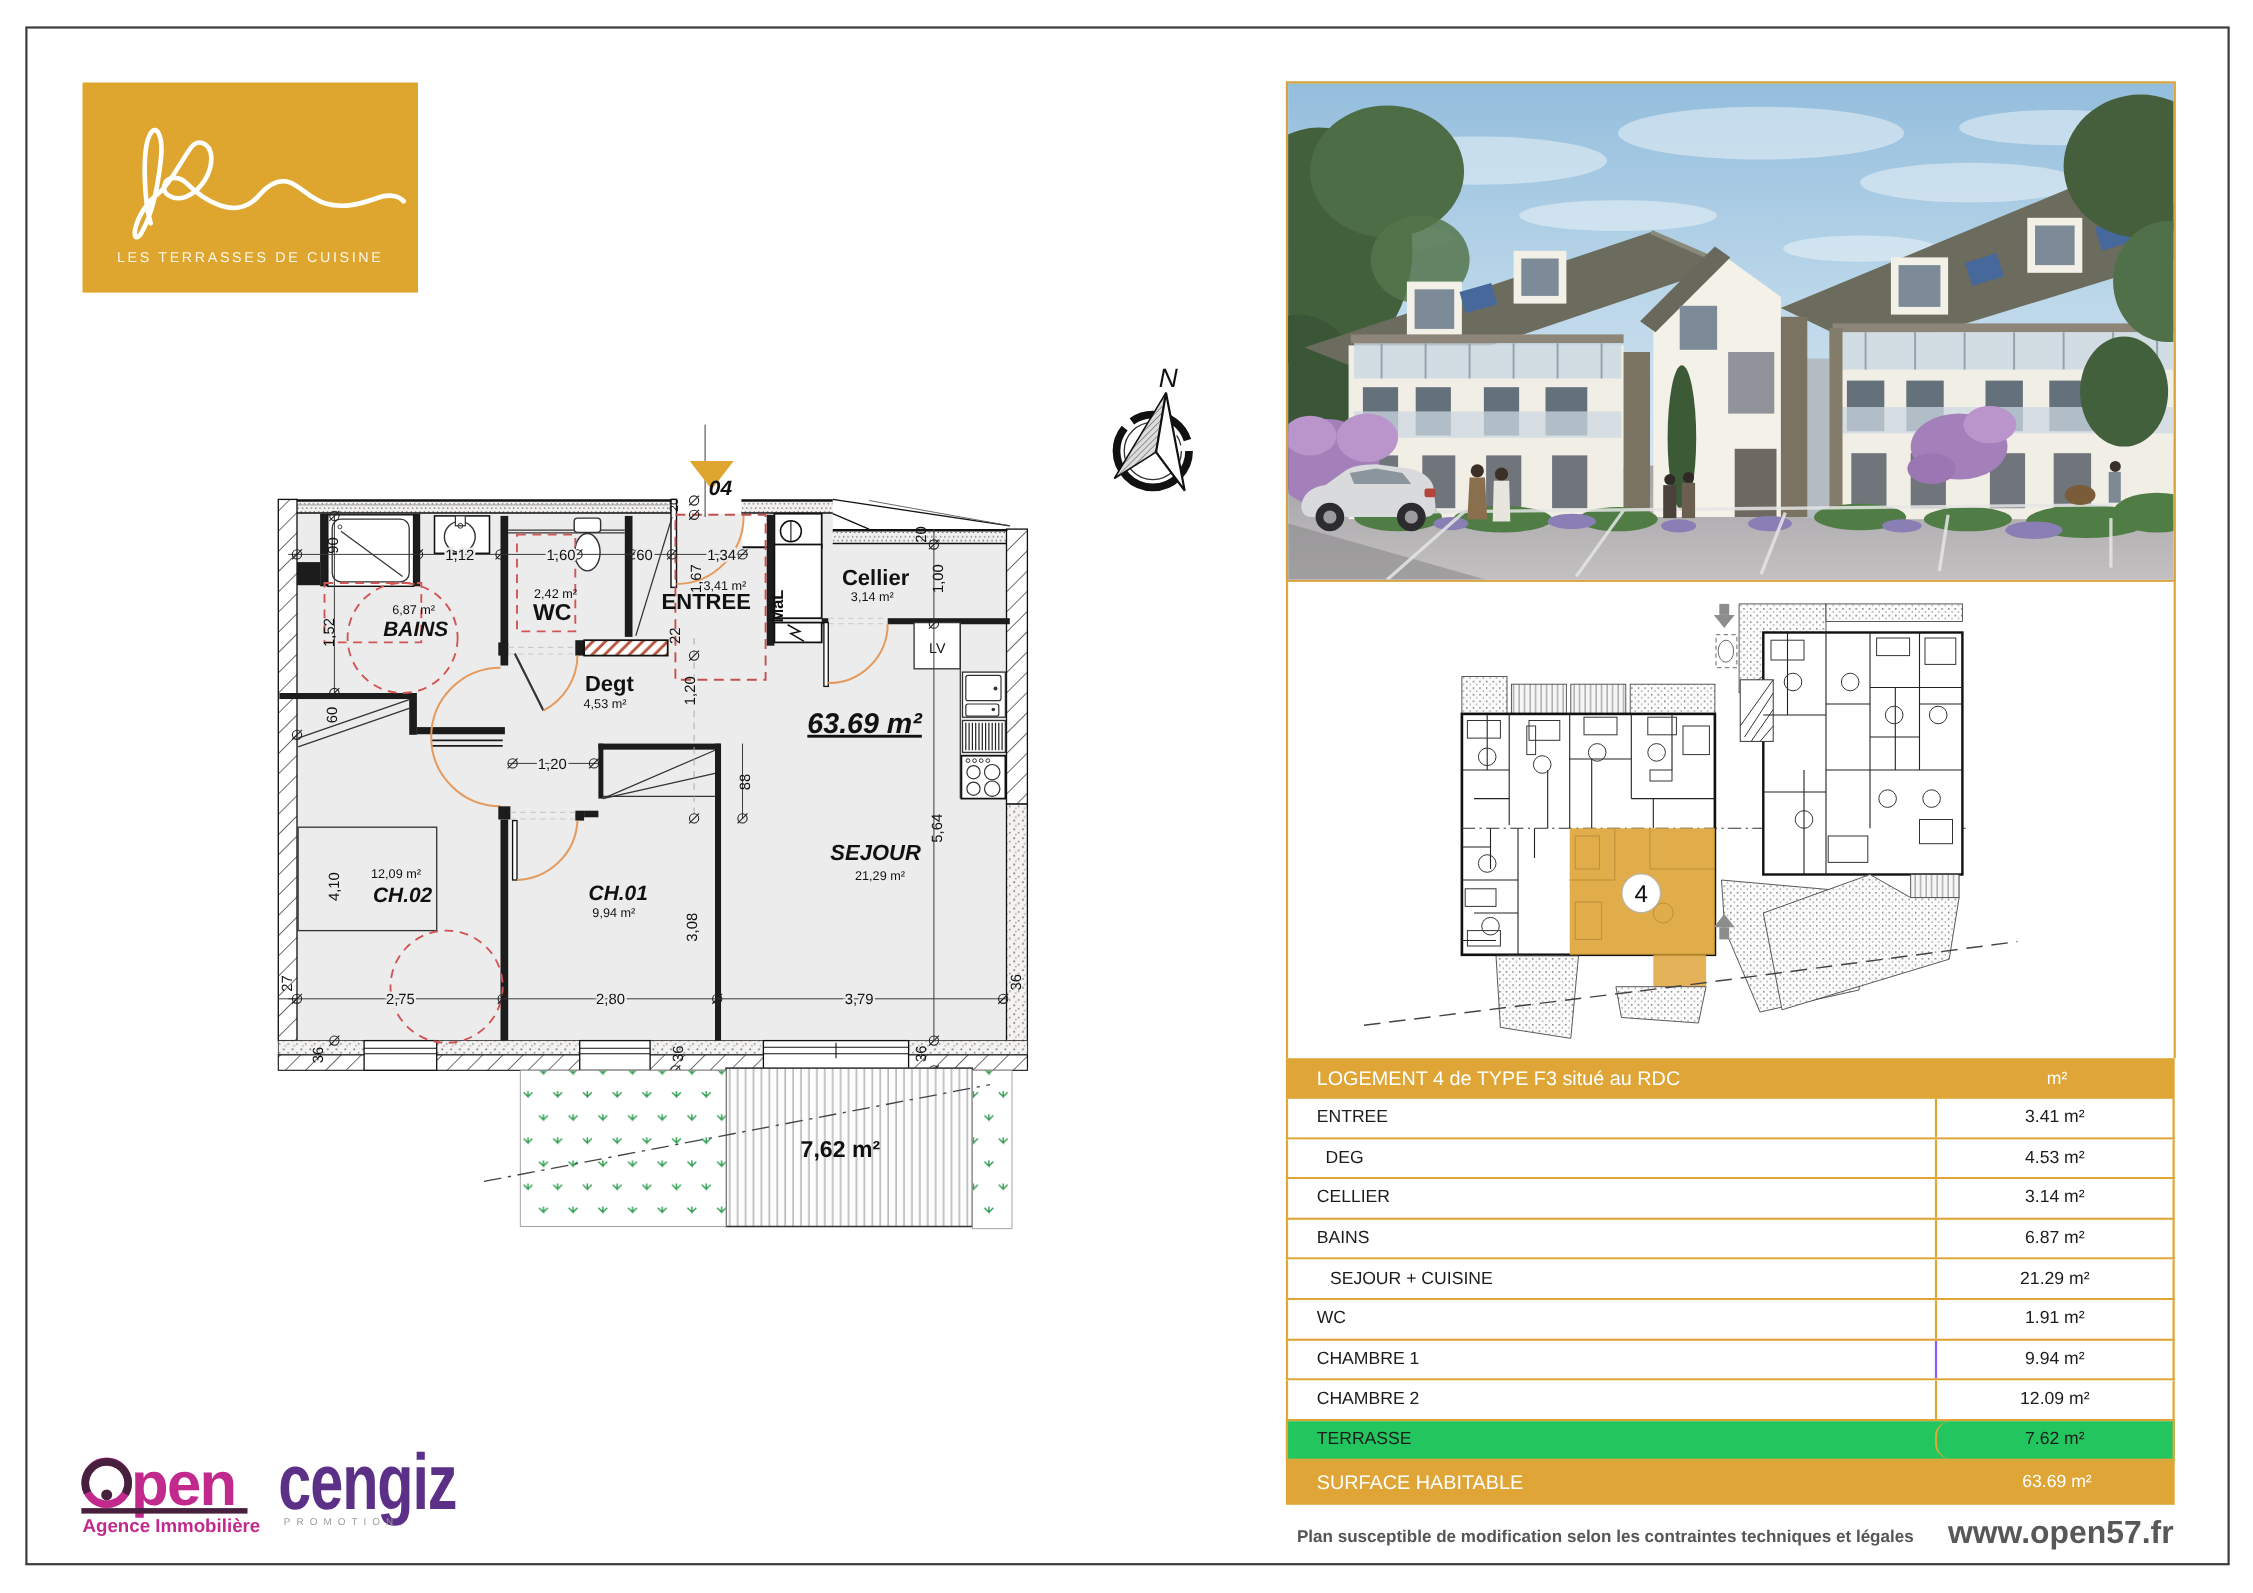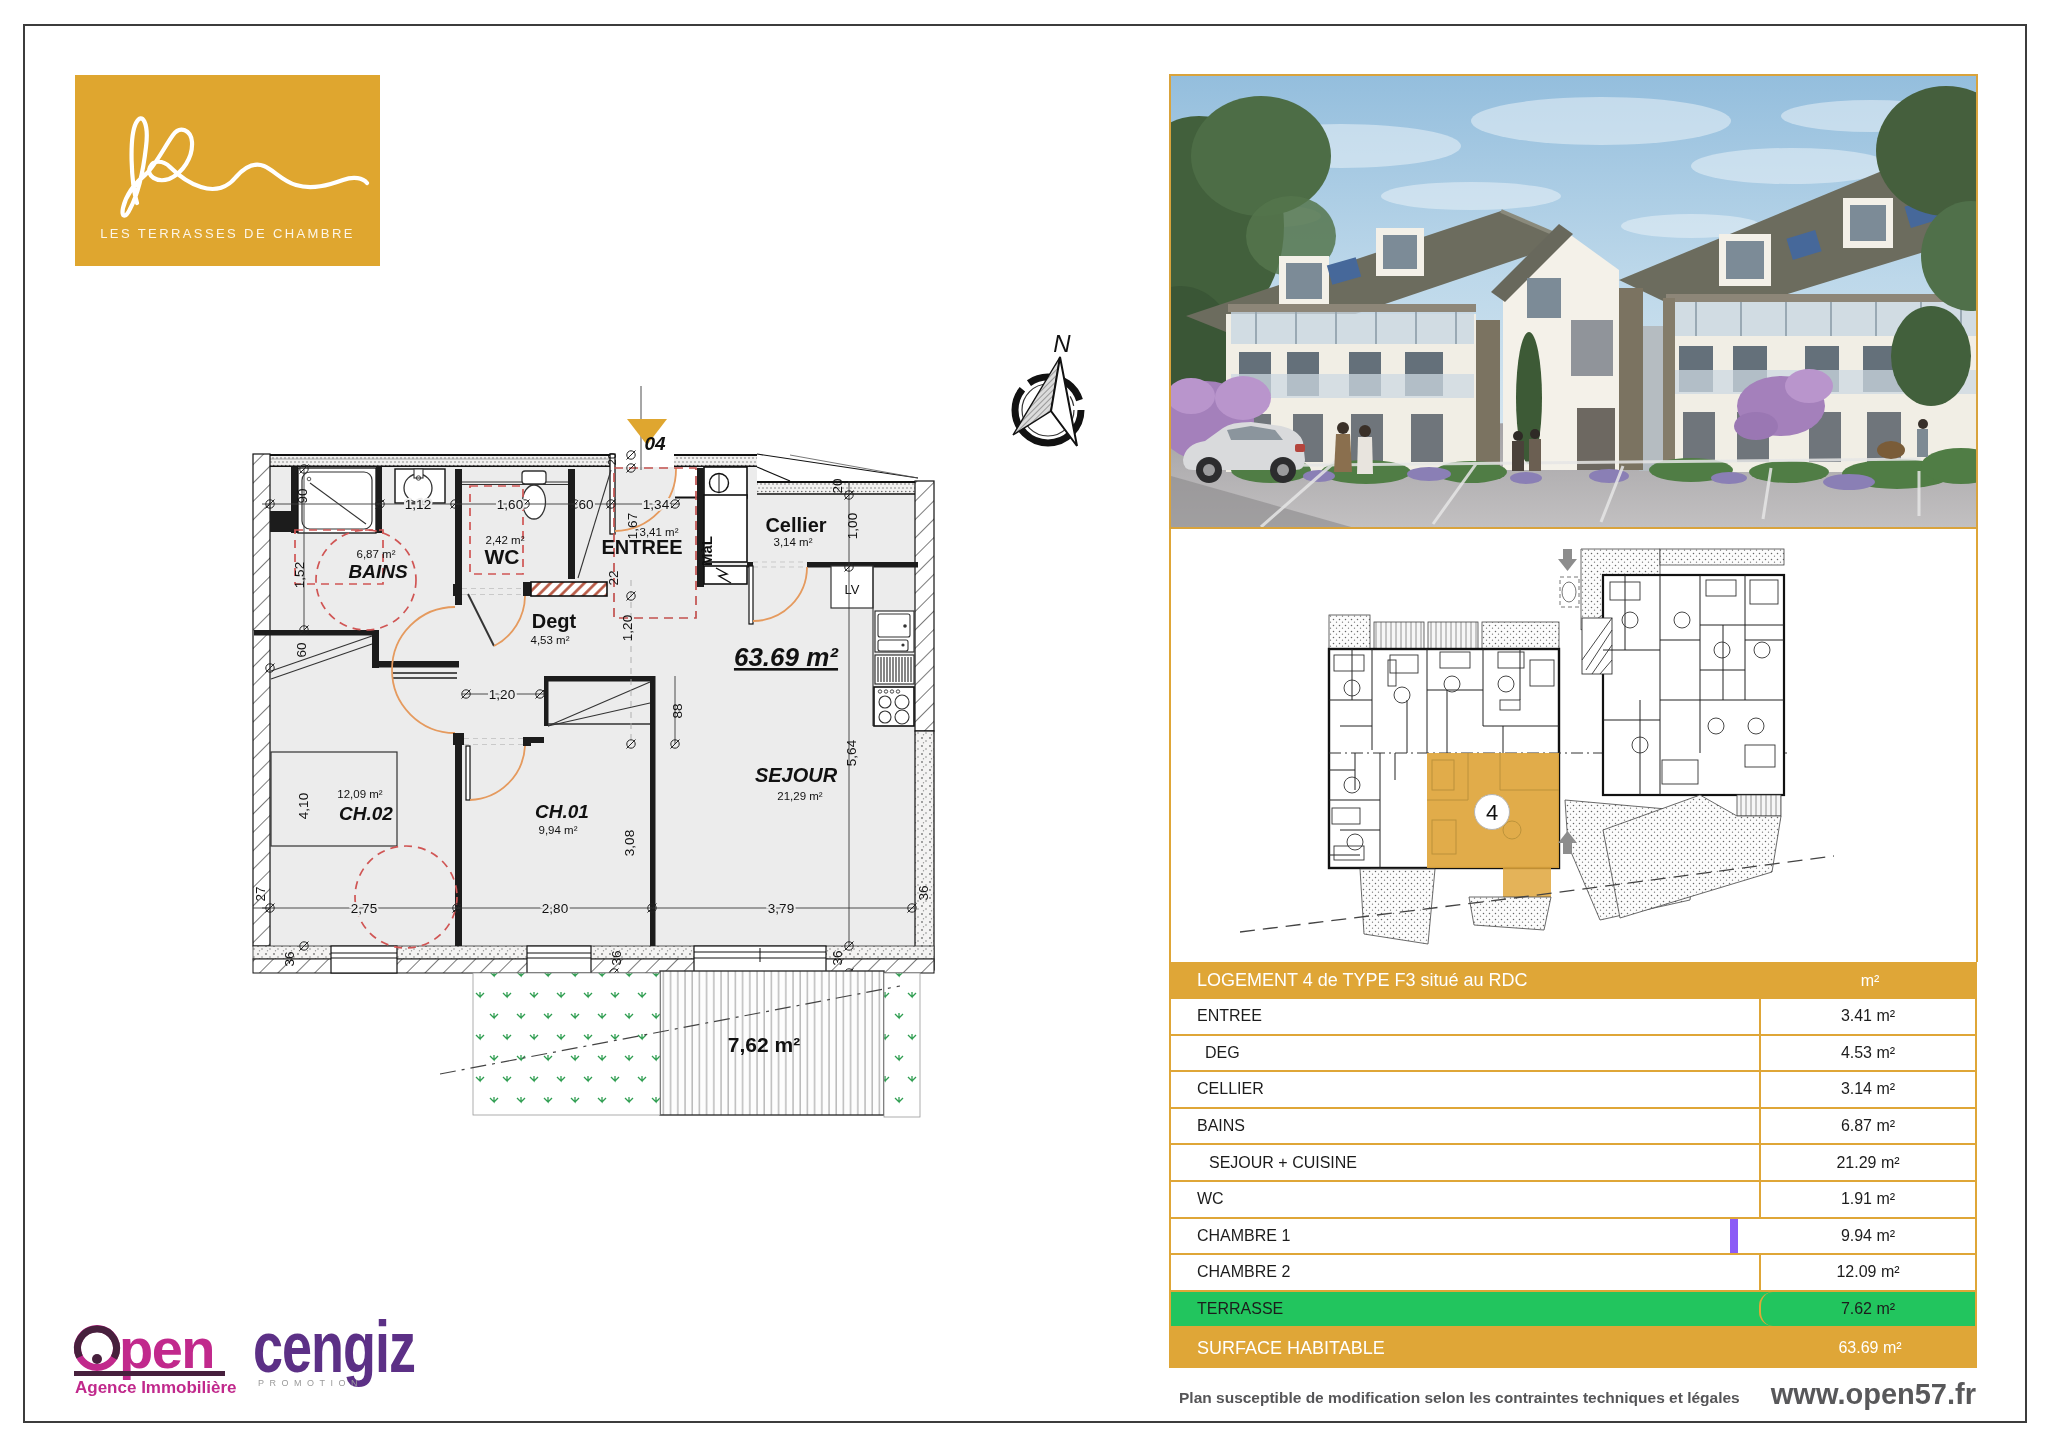--- a/index.html
+++ b/index.html
@@ -12,21 +12,21 @@
 <div id="page">
 
 <div class="abs" style="left:23px;top:24px;width:2000px;height:1395px;border:2px solid #3c3c3c;"></div>
 
 <div class="abs" style="left:75px;top:75px;width:305px;height:191px;background:#dfa62f;">
 
   <svg class="abs" style="left:0;top:0" width="305" height="191" viewBox="0 0 305 191">
     <path d="M62 128 C56 108 54 62 61 48 C67 36 74 48 71 72 C68 98 62 121 55 134 C51 143 46 143 48 133 C51 120 60 108 71 99 C80 91 90 71 98 60 C105 50 116 55 117 67 C118 82 108 98 94 104 C82 108 71 101 75 92 C78 85 88 85 95 92 C102 99 113 108 126 112 C141 117 153 112 161 102 C169 93 179 87 189 91 C199 95 207 106 221 110 C237 115 254 110 268 105 C279 101 288 103 292 108" stroke="#fff" stroke-width="4.2" fill="none" stroke-linecap="round"></path>
   </svg>
 
-  <div class="abs" style="left:0;top:151px;width:305px;text-align:center;color:#fdf6e8;font-size:13px;letter-spacing:2.4px;">LES TERRASSES DE CHAMBRE</div>
+  <div class="abs" style="left:0;top:151px;width:305px;text-align:center;color:#fdf6e8;font-size:13px;letter-spacing:2.4px;">LES TERRASSES DE CUISINE</div>
 </div>
 
 <svg id="plansvg" class="abs" style="left:0;top:0" width="2048" height="1448" viewBox="0 0 2048 1448">
 <defs>
   <pattern id="wallHatch" width="13" height="13" patternUnits="userSpaceOnUse" patternTransform="rotate(45)">
     <rect width="13" height="13" fill="#ffffff"></rect>
     <line x1="0" y1="0" x2="0" y2="13" stroke="#333" stroke-width="1.3"></line>
   </pattern>
   <pattern id="darkHatch" width="4" height="13" patternUnits="userSpaceOnUse">
     <rect width="4" height="13" fill="#f2f1f0"></rect>
@@ -850,21 +850,21 @@
         <div style="width:214px;text-align:center;border-left:2px solid #dfa637;align-self:stretch;display:flex;align-items:center;justify-content:center;">21.29 m²</div>
   </div>
 
   <div style="height:34.6px;border:2px solid #dfa637;border-top:none;display:flex;align-items:center;font-size:16px;color:#1c1c1c;background:#fff;">
     <div style="padding-left:26px;flex:1;">WC</div>
         <div style="width:214px;text-align:center;border-left:2px solid #dfa637;align-self:stretch;display:flex;align-items:center;justify-content:center;">1.91 m²</div>
   </div>
 
   <div style="height:34.6px;border:2px solid #dfa637;border-top:none;display:flex;align-items:center;font-size:16px;color:#1c1c1c;background:#fff;">
     <div style="padding-left:26px;flex:1;">CHAMBRE 1</div>
-        <div style="width:214px;text-align:center;border-left:8px solid #8b5cf6;align-self:stretch;display:flex;align-items:center;justify-content:center;padding-left:23px;">9.94 m²</div>
+        <div style="width:214px;text-align:center;border-left:2px solid #8b5cf6;align-self:stretch;display:flex;align-items:center;justify-content:center;">9.94 m²</div>
   </div>
 
   <div style="height:34.6px;border:2px solid #dfa637;border-top:none;display:flex;align-items:center;font-size:16px;color:#1c1c1c;background:#fff;">
     <div style="padding-left:26px;flex:1;">CHAMBRE 2</div>
         <div style="width:214px;text-align:center;border-left:2px solid #dfa637;align-self:stretch;display:flex;align-items:center;justify-content:center;">12.09 m²</div>
   </div>
 
   <div style="height:34.6px;border:2px solid #dfa637;border-top:none;display:flex;align-items:center;font-size:16px;color:#1c1c1c;background:#22c55e;">
     <div style="padding-left:26px;flex:1;">TERRASSE</div>
         <div style="width:214px;text-align:left;border-left:2px solid #dfa637;align-self:stretch;display:flex;align-items:center;justify-content:center;border-radius:14px;">7.62 m²</div>

